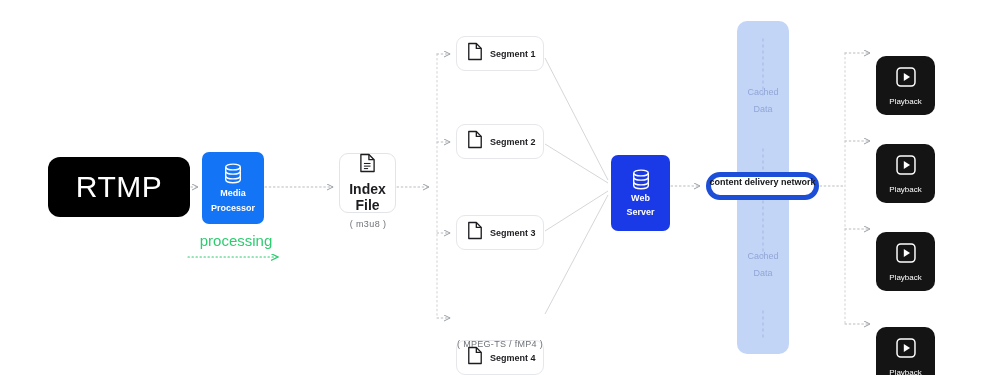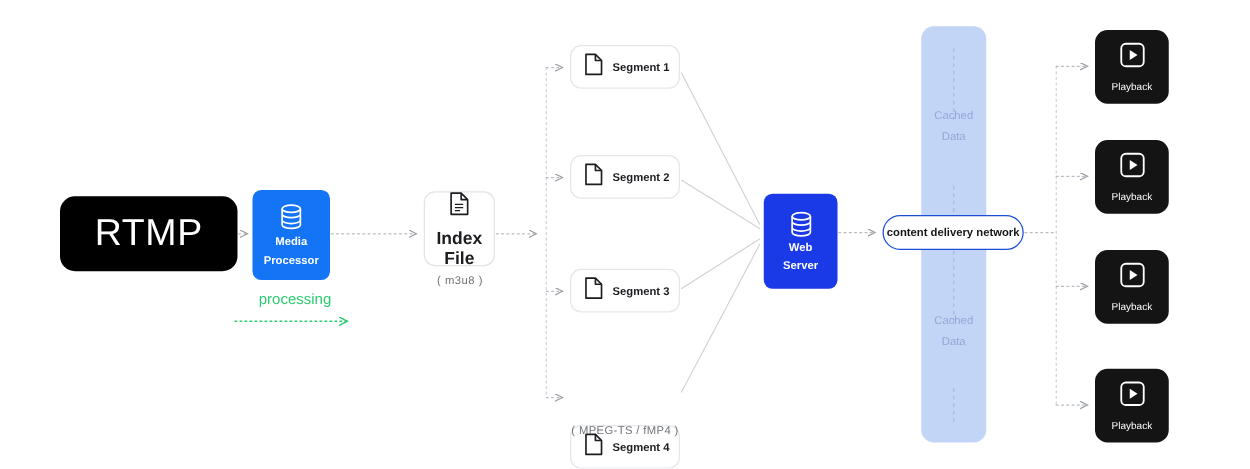--- a/index.html
+++ b/index.html
@@ -82,21 +82,21 @@
 
   .db-icon { display: block; }
 
   
   #processing-annotation {
     left: 186px; top: 232px;
     width: 100px; height: 34px;
   }
   #processing-annotation .plabel {
     color: #2ecc71;
-    font-size: 12px;
+    font-size: 15px;
     text-align: center;
     width: 100%;
     display: block;
   }
   #processing-annotation .parrow {
     position: absolute;
     left: 0; top: 19px;
     width: 100px; height: 12px;
   }
 
@@ -173,40 +173,41 @@
     font-size: 9px;
     line-height: 17px;
   }
   #cached-label-top  { top: 84px; }
   #cached-label-bot  { top: 248px; }
 
   #cdn-pill {
     left: 706px; top: 172px;
     width: 113px; height: 28px;
     background: #ffffff;
-    border: 1px solid #1d4ed8;
+    border: 5px solid #1d4ed8;
     border-radius: 14px;
-    display: flex; align-items: center; justify-content: center;
+    display: flex; justify-content: center;
   }
   #cdn-pill .txt {
     color: #14161a;
     font-size: 9px;
     font-weight: 600;
     white-space: nowrap;
   }
 
   
   .playback-node {
     left: 876px;
     width: 59px; height: 59px;
     background: #141414;
     border-radius: 10px;
     display: flex; flex-direction: column;
     align-items: center; justify-content: center;
     gap: 5px;
+    margin-top: 32px;
   }
   .playback-node .txt {
     color: #ffffff;
     font-size: 8px;
     font-weight: 500;
   }
   #playback-node-0 { top: 24px; }
   #playback-node-1 { top: 112px; }
   #playback-node-2 { top: 200px; }
   #playback-node-3 { top: 295px; }

